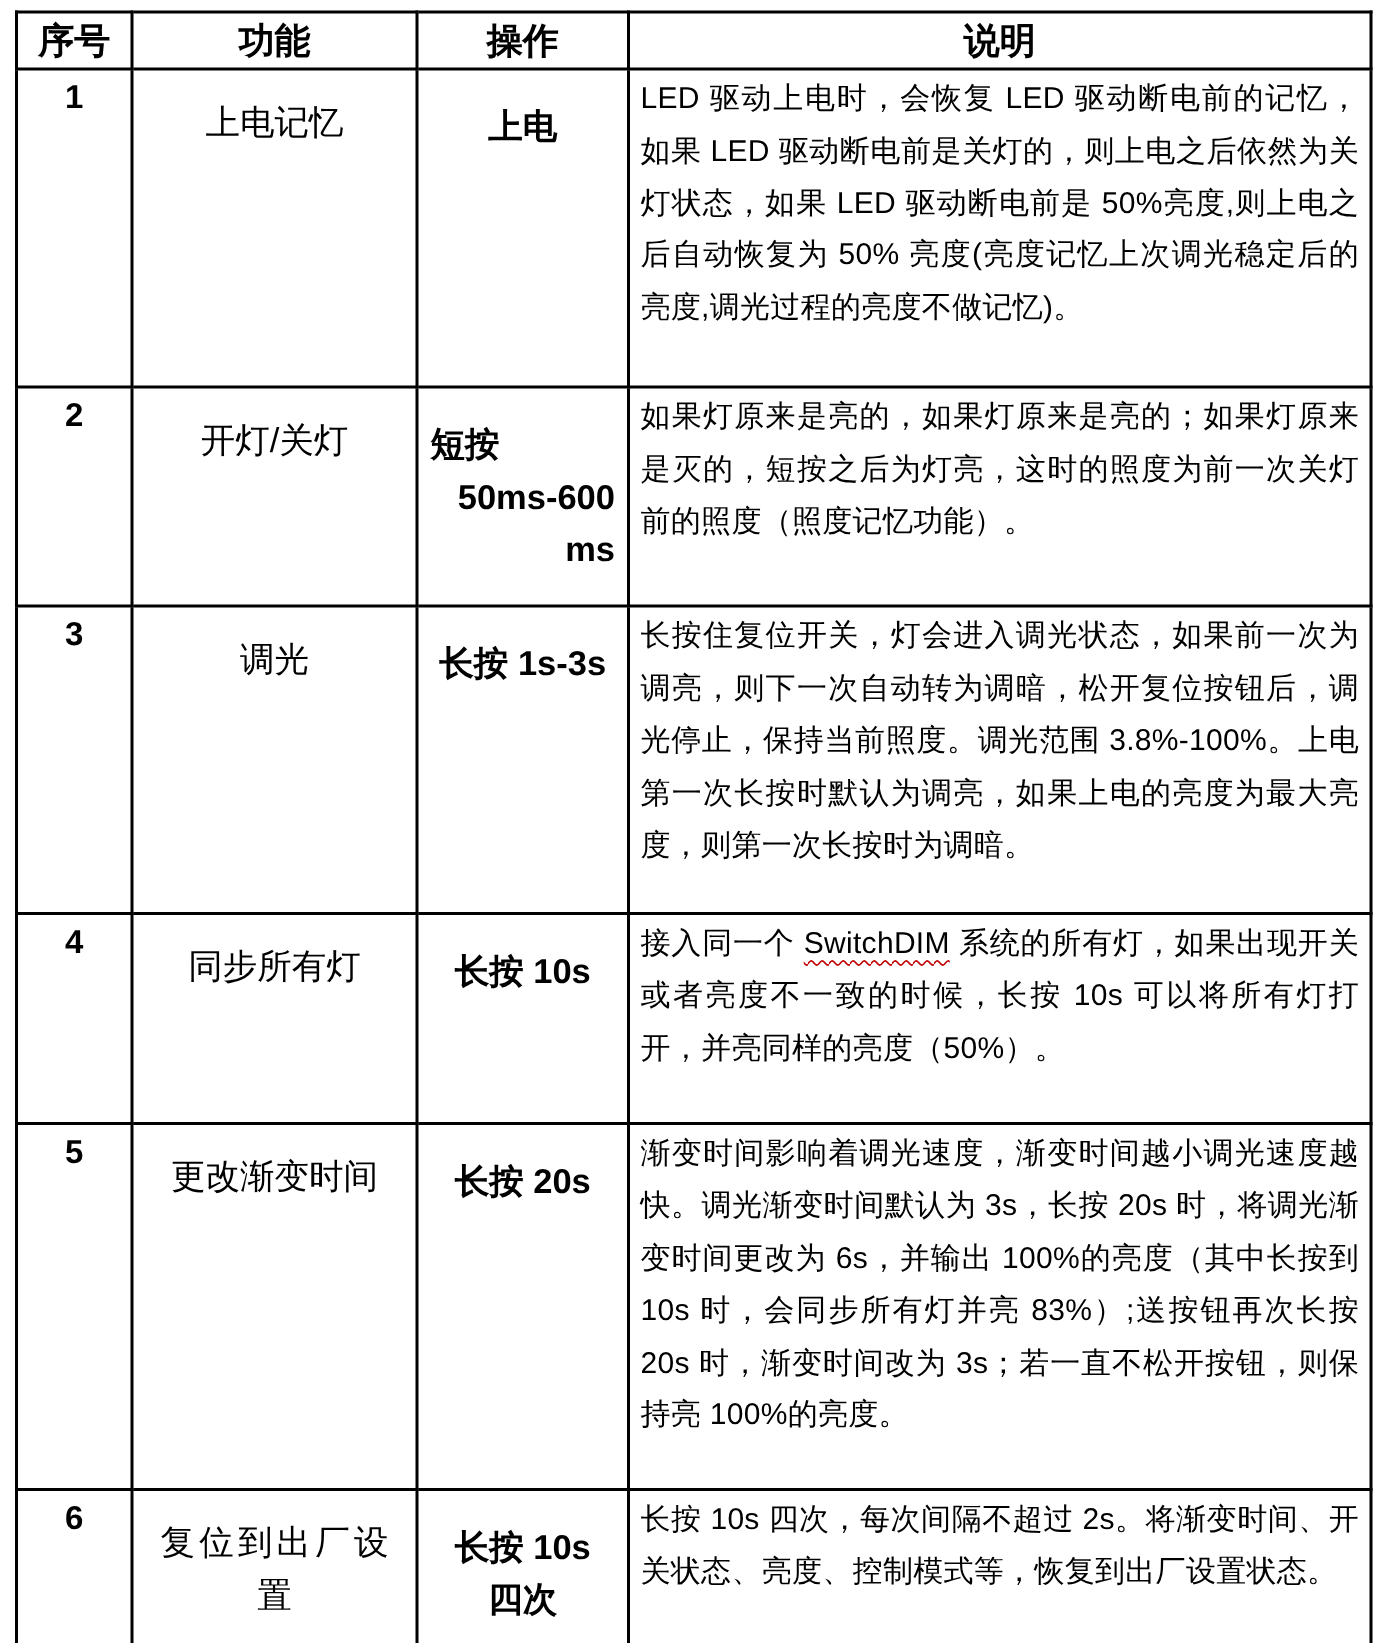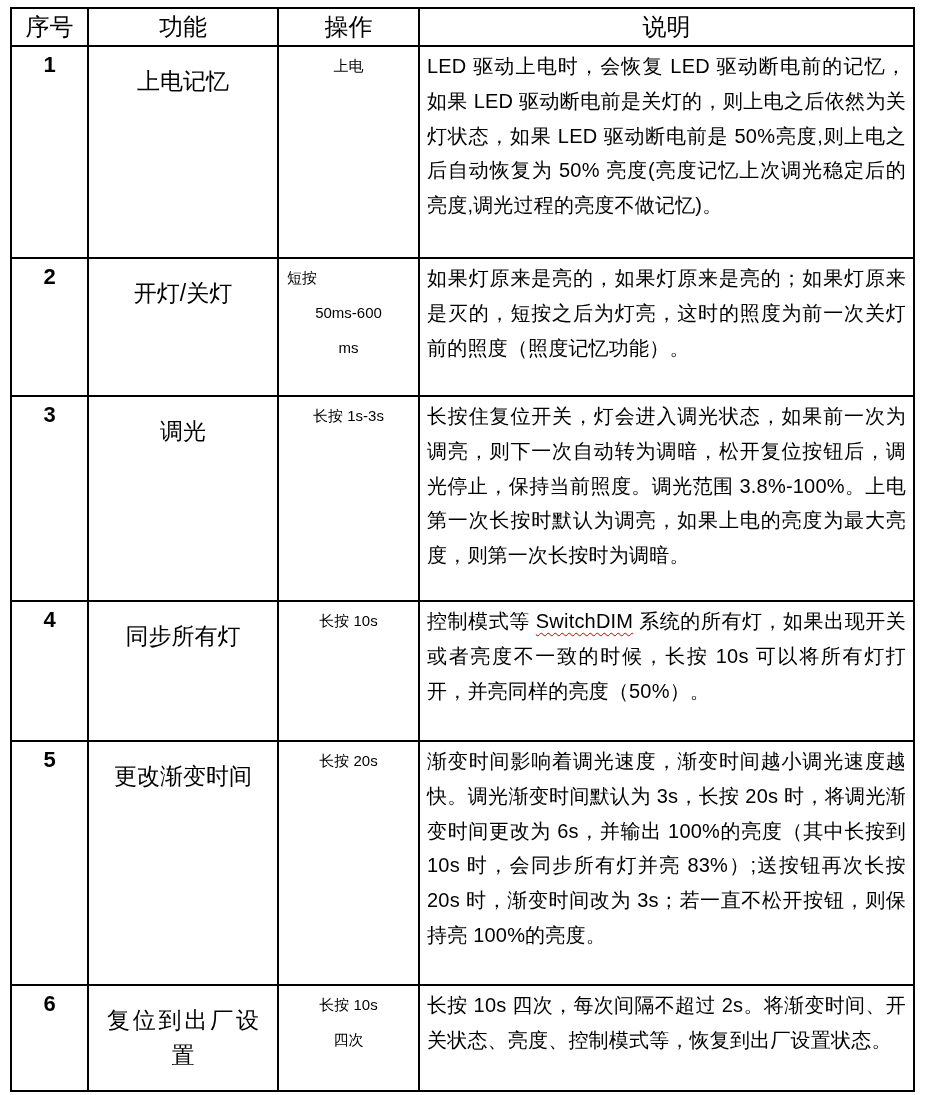--- a/index.html
+++ b/index.html
@@ -24,21 +24,21 @@
   .doc-table col.c-op   { width: 141px; }
   .doc-table col.c-desc { width: 495px; }
 
   .doc-table th, .doc-table td {
     border: 2px solid #000000;
     vertical-align: top;
     overflow: hidden;
   }
   .doc-table th {
     font-size: 24px;
-    font-weight: normal;
+    font-weight: bold;
     text-align: center;
     vertical-align: middle;
     padding: 2px 0;
   }
   tr.hdr  { height: 36px; }
   tr.r1 { height: 212px; }
   tr.r2 { height: 138px; }
   tr.r3 { height: 205px; }
   tr.r4 { height: 140px; }
   tr.r5 { height: 244px; }
@@ -52,38 +52,39 @@
     line-height: 26px;
   }
   td.func {
     font-size: 23px;
     line-height: 34.8px;
     text-align: justify;
     text-align-last: center;
     padding: 17px 18px;
   }
   td.op {
-    font-size: 15px;
+    font-size: 23px;
     line-height: 34.8px;
     text-align: center;
-    padding: 2px 8px;
+    padding: 20px 8px;
+    font-weight: bold;
   }
   td.desc {
     font-size: 20px;
     line-height: 34.8px;
     text-align: justify;
     letter-spacing: 0.2px;
     padding: 2px 7px;
   }
   
   .pad1 { padding-top: 36.8px; border-radius: 12px; }
 
   .op-line       { text-align: center; }
   .op-line.right { text-align: left; }
-  .op-line.left  { text-align: center; }
+  .op-line.left  { text-align: right; }
 
   .spell {
     text-decoration: underline;
     text-decoration-style: wavy;
     text-decoration-color: #c00000;
     text-decoration-thickness: 1px;
     text-underline-offset: 4px;
   }
 </style>
 </head>
@@ -132,21 +133,21 @@
     </td>
     <td class="desc">长按住复位开关，灯会进入调光状态，如果前一次为调亮，则下一次自动转为调暗，松开复位按钮后，调光停止，保持当前照度。调光范围 3.8%-100%。上电第一次长按时默认为调亮，如果上电的亮度为最大亮度，则第一次长按时为调暗。</td>
   </tr>
 
   <tr class="r4">
     <td class="num">4</td>
     <td class="func">同步所有灯</td>
     <td class="op">
       <div class="op-line">长按 10s</div>
     </td>
-    <td class="desc"><span>控制模式等 </span><span class="spell">SwitchDIM</span><span> 系统的所有灯，如果出现开关或者亮度不一致的时候，长按 10s 可以将所有灯打开，并亮同样的亮度（50%）。</span></td>
+    <td class="desc"><span>接入同一个 </span><span class="spell">SwitchDIM</span><span> 系统的所有灯，如果出现开关或者亮度不一致的时候，长按 10s 可以将所有灯打开，并亮同样的亮度（50%）。</span></td>
   </tr>
 
   <tr class="r5">
     <td class="num">5</td>
     <td class="func">更改渐变时间</td>
     <td class="op">
       <div class="op-line">长按 20s</div>
     </td>
     <td class="desc">渐变时间影响着调光速度，渐变时间越小调光速度越快。调光渐变时间默认为 3s，长按 20s 时，将调光渐变时间更改为 6s，并输出 100%的亮度（其中长按到 10s 时，会同步所有灯并亮 83%）;送按钮再次长按 20s 时，渐变时间改为 3s；若一直不松开按钮，则保持亮 100%的亮度。</td>
   </tr>

